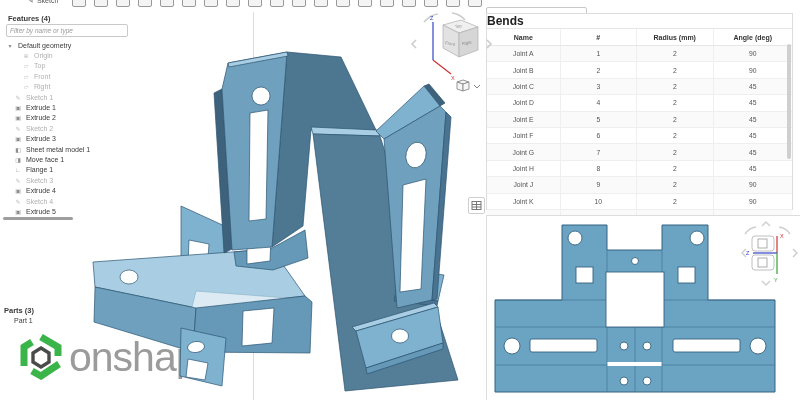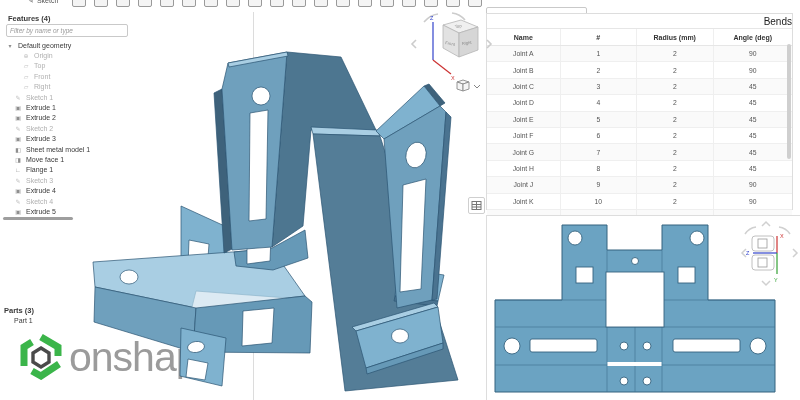--- a/index.html
+++ b/index.html
@@ -29,21 +29,21 @@
   .part-item{position:absolute;left:14px;top:305px;font-size:7px;color:#3a3a3a;}
   
   .logo{position:absolute;left:18px;top:334px;z-index:4;display:flex;align-items:center;gap:5px;}
   .logo-text{font-size:41px;color:#9b9b9b;letter-spacing:-1px;line-height:1;}
   
   .bends-panel{position:absolute;left:486px;top:0;width:306px;height:215px;background:#fff;z-index:2;}
   .model-select{position:absolute;left:0px;top:7px;width:91px;height:15px;border:1px solid #c9c9c9;border-radius:2px;
                 background:#fff;font-size:6.5px;color:#444;display:flex;align-items:center;padding:0 4px;justify-content:space-between;}
   .model-select .caret{color:#777;font-size:6px;}
   .bends-box{position:absolute;left:0;top:13px;width:305px;height:195px;border:1px solid #ddd;background:#fff;}
-  .bends-title{height:14px;line-height:15px;text-align:right;font-size:10px;font-weight:normal;color:#222;}
+  .bends-title{height:14px;line-height:15px;text-align:left;font-size:12px;font-weight:bold;color:#222;}
   table.bends{width:100%;border-collapse:collapse;table-layout:fixed;}
   table.bends th{font-size:7px;font-weight:bold;color:#333;height:14px;border-top:1px solid #e6e6e6;border-bottom:1px solid #e6e6e6;text-align:center;}
   table.bends td{font-size:6.8px;color:#555;height:13.4px;text-align:center;border-bottom:1px solid #efefef;}
   table.bends tr:nth-child(odd) td{background:#fafafa;}
   table.bends th+th,table.bends td+td{border-left:1px solid #efefef;}
   .tbl-scroll{position:absolute;right:1px;top:30px;width:4px;height:115px;background:#cfcfcf;border-radius:2px;}
   .flat-toggle{position:absolute;left:468px;top:197px;width:15px;height:15px;border:1px solid #cfcfcf;border-radius:2px;background:#fff;z-index:3;}
   
   .flat-panel{position:absolute;left:486px;top:215px;width:314px;height:185px;background:#fff;border-left:1px solid #ddd;border-top:1px solid #ddd;z-index:2;}
   

